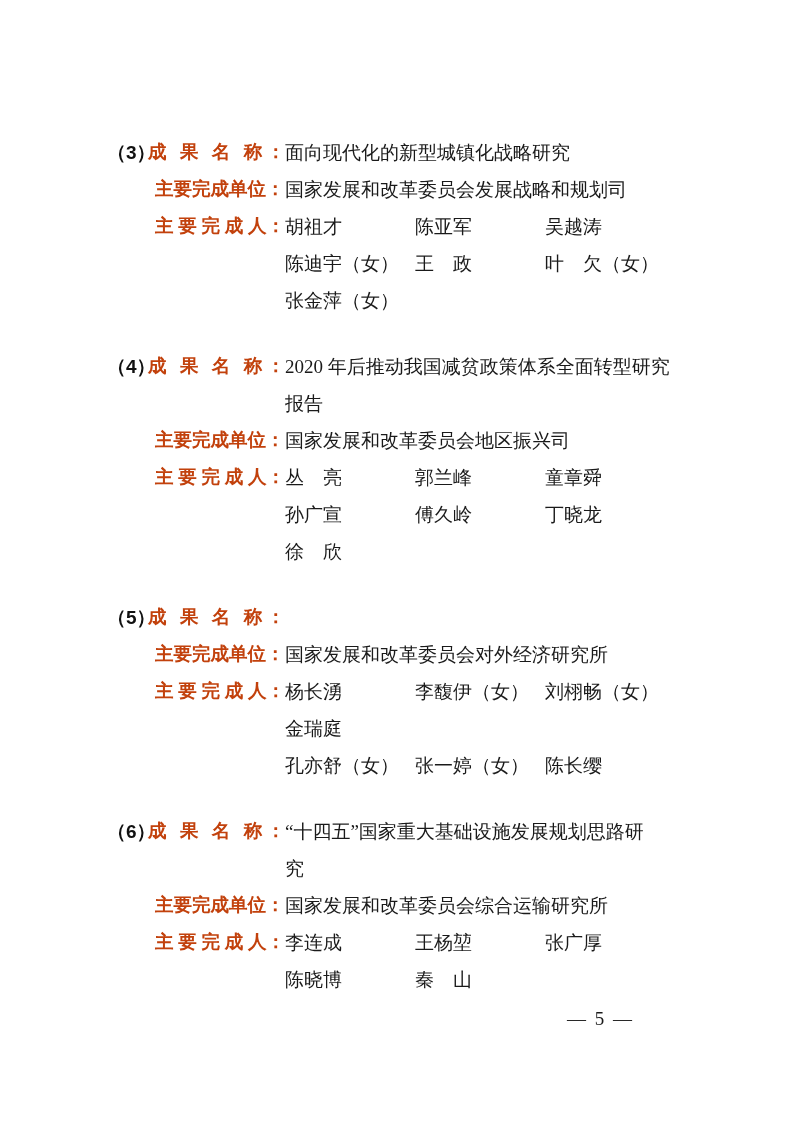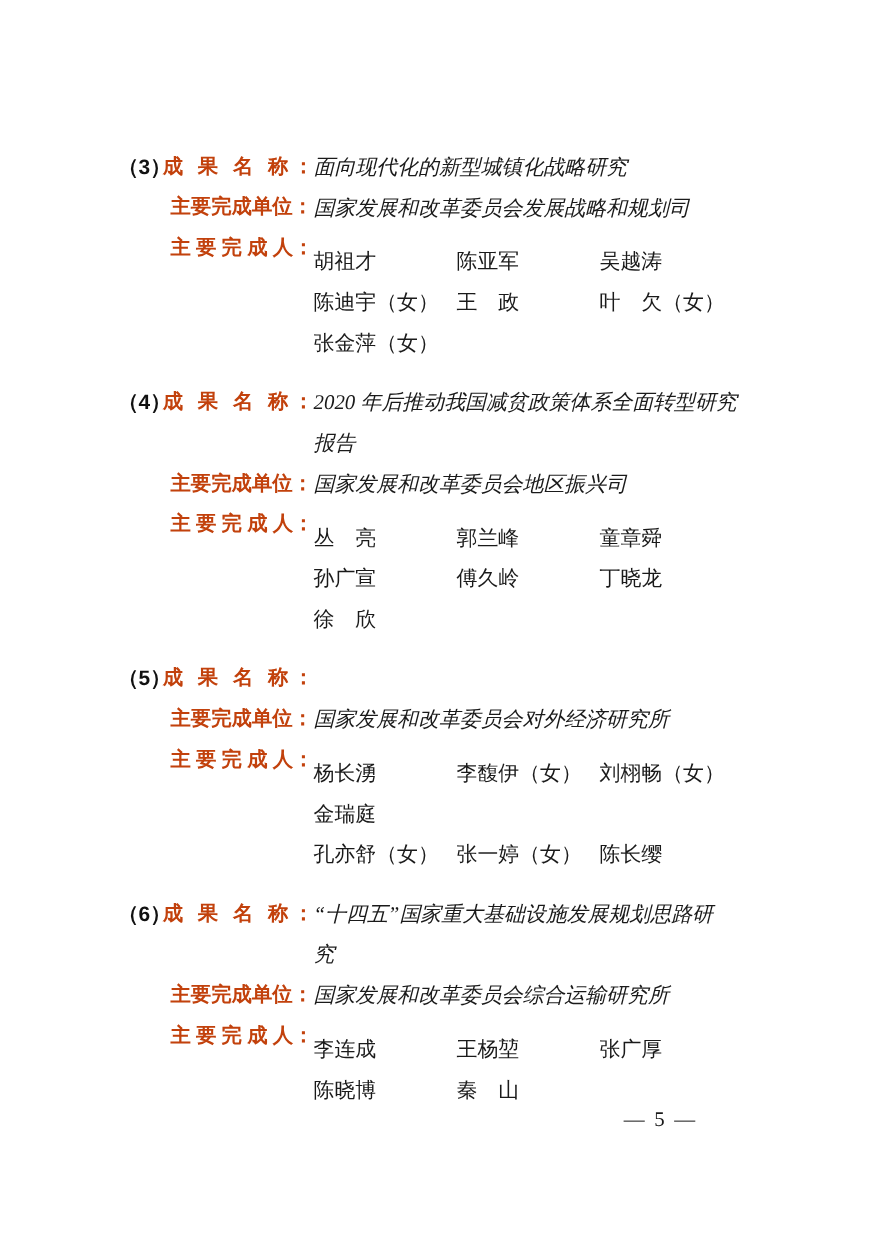--- a/index.html
+++ b/index.html
@@ -45,22 +45,22 @@
     color: #c2410c;
     overflow: visible;
   }
   .lbl-title { flex: 0 0 137px; width: 137px; }
   .spread {
     text-align: justify;
     text-align-last: justify;
   }
   .sp-small { flex: 0 0 48px; width: 48px; }
   .sp-big  { flex: 0 0 178px; width: 178px; }
-  .text { flex: 0 1 auto; font-style: italic; }
-  .names { display: flex; flex: 1 1 auto; margin-top: 12px; }
+  .text { flex: 0 1 auto; }
+  .names { display: flex; flex: 1 1 auto; }
   .names .nc { flex: 0 0 130px; width: 130px; }
   .names .nc:last-child { flex: 0 0 auto; width: auto; }
   .page-num-row {
     margin-top: 2px;
     padding-left: 460px;
     height: 37px;
     line-height: 37px;
     font-size: 19px;
     letter-spacing: 2px;
     color: #1a1a1a;

